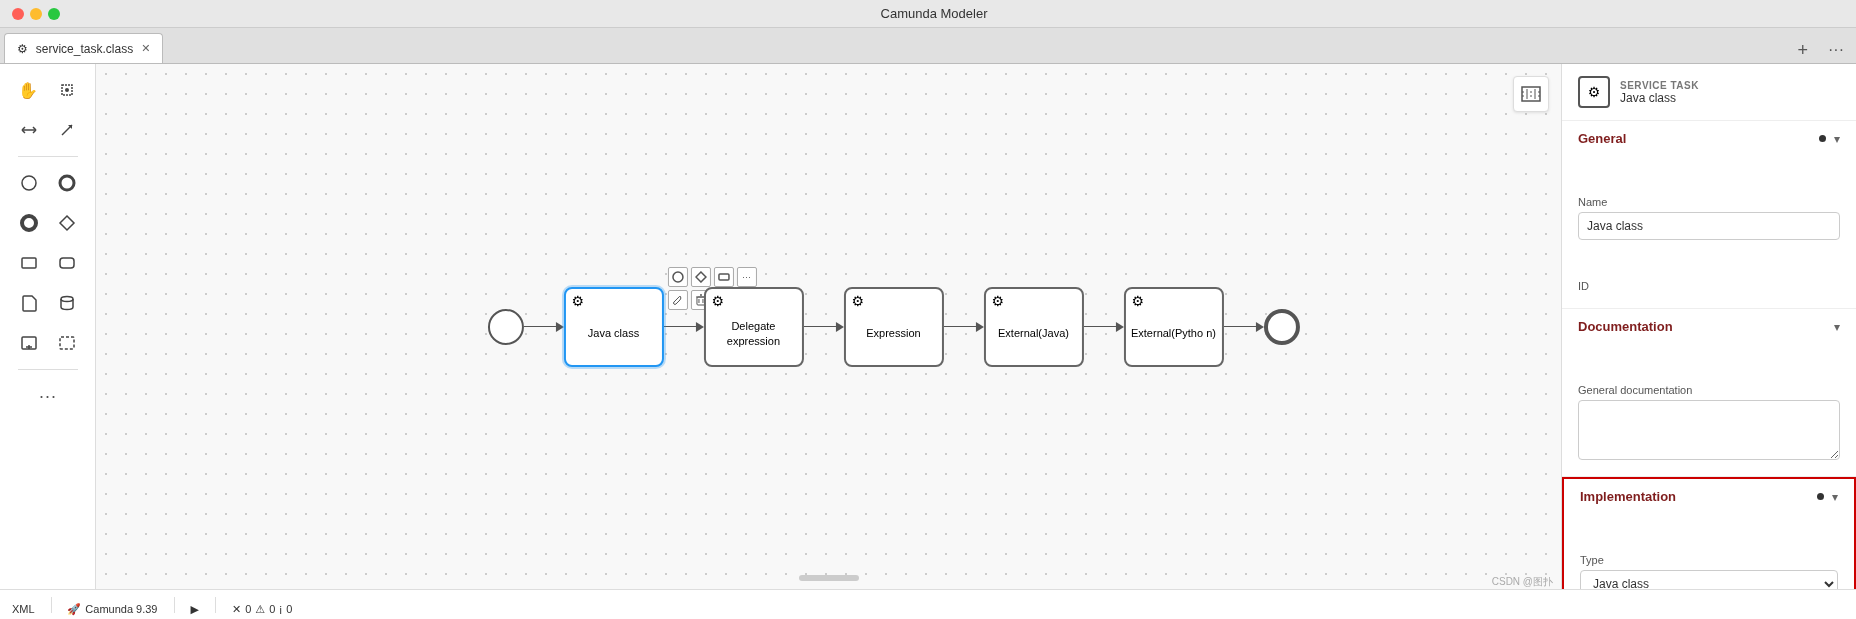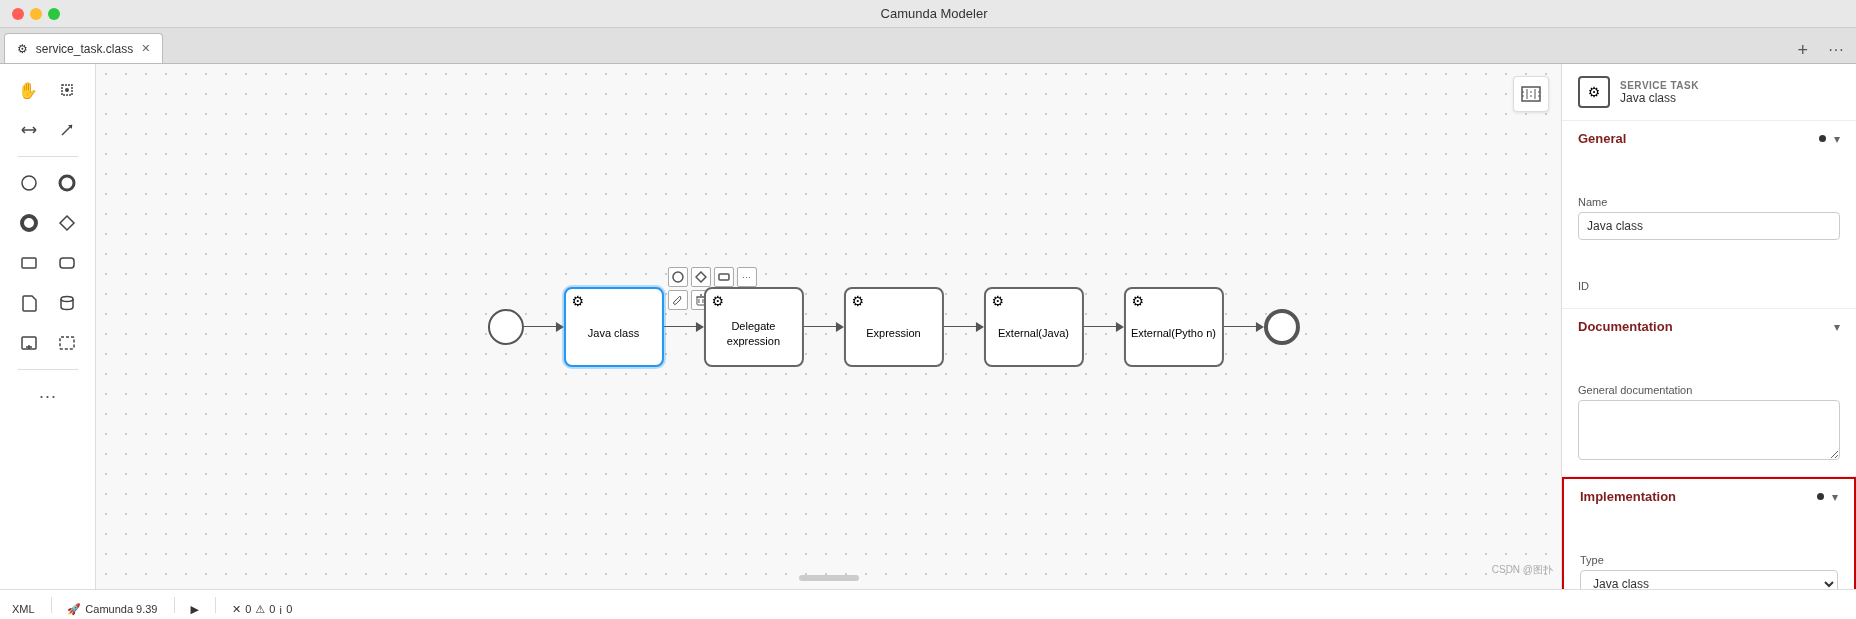--- a/index.html
+++ b/index.html
@@ -356,21 +356,21 @@
       left: 50%;
       transform: translateX(-50%);
       width: 60px; height: 6px;
       background: #ccc;
       border-radius: 3px;
     }
 
     
     .watermark {
       position: absolute;
-      bottom: 12px;
+      bottom: 0;
       right: 8px;
       font-size: 10px;
       color: #aaa;
     }
   </style>
 </head>
 <body>
 
 <div class="title-bar">
   <div class="title-bar-buttons">

